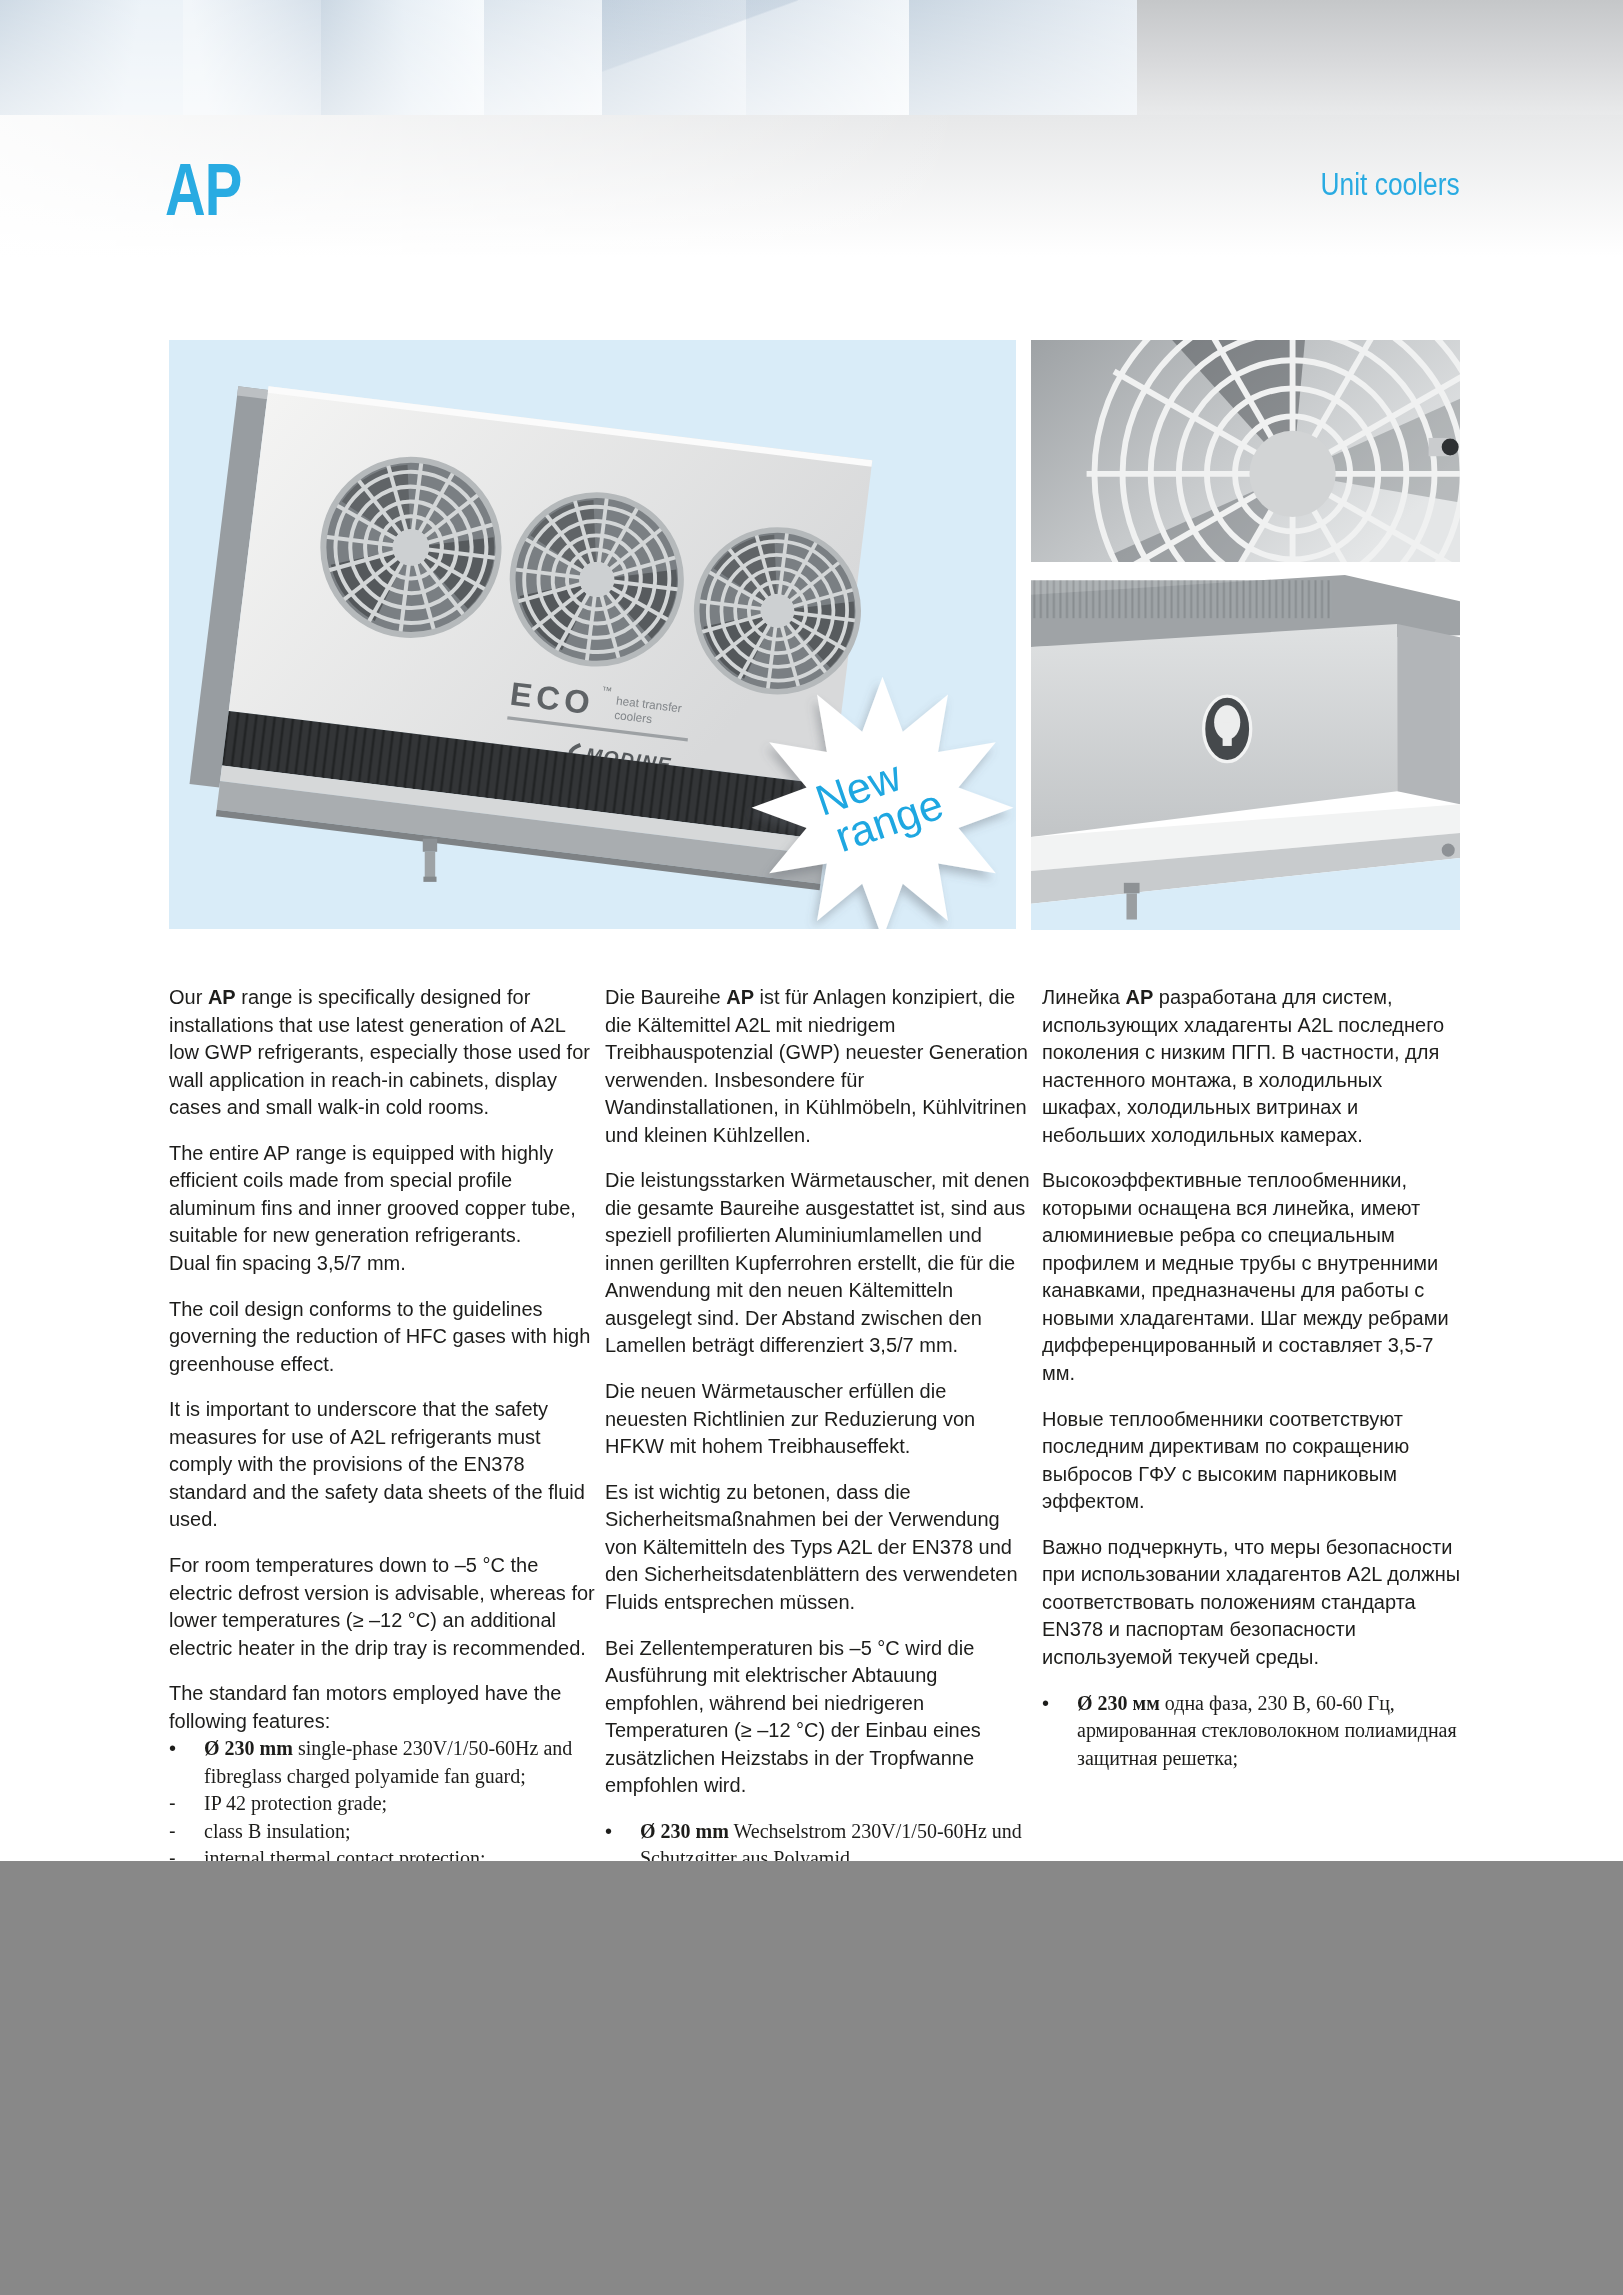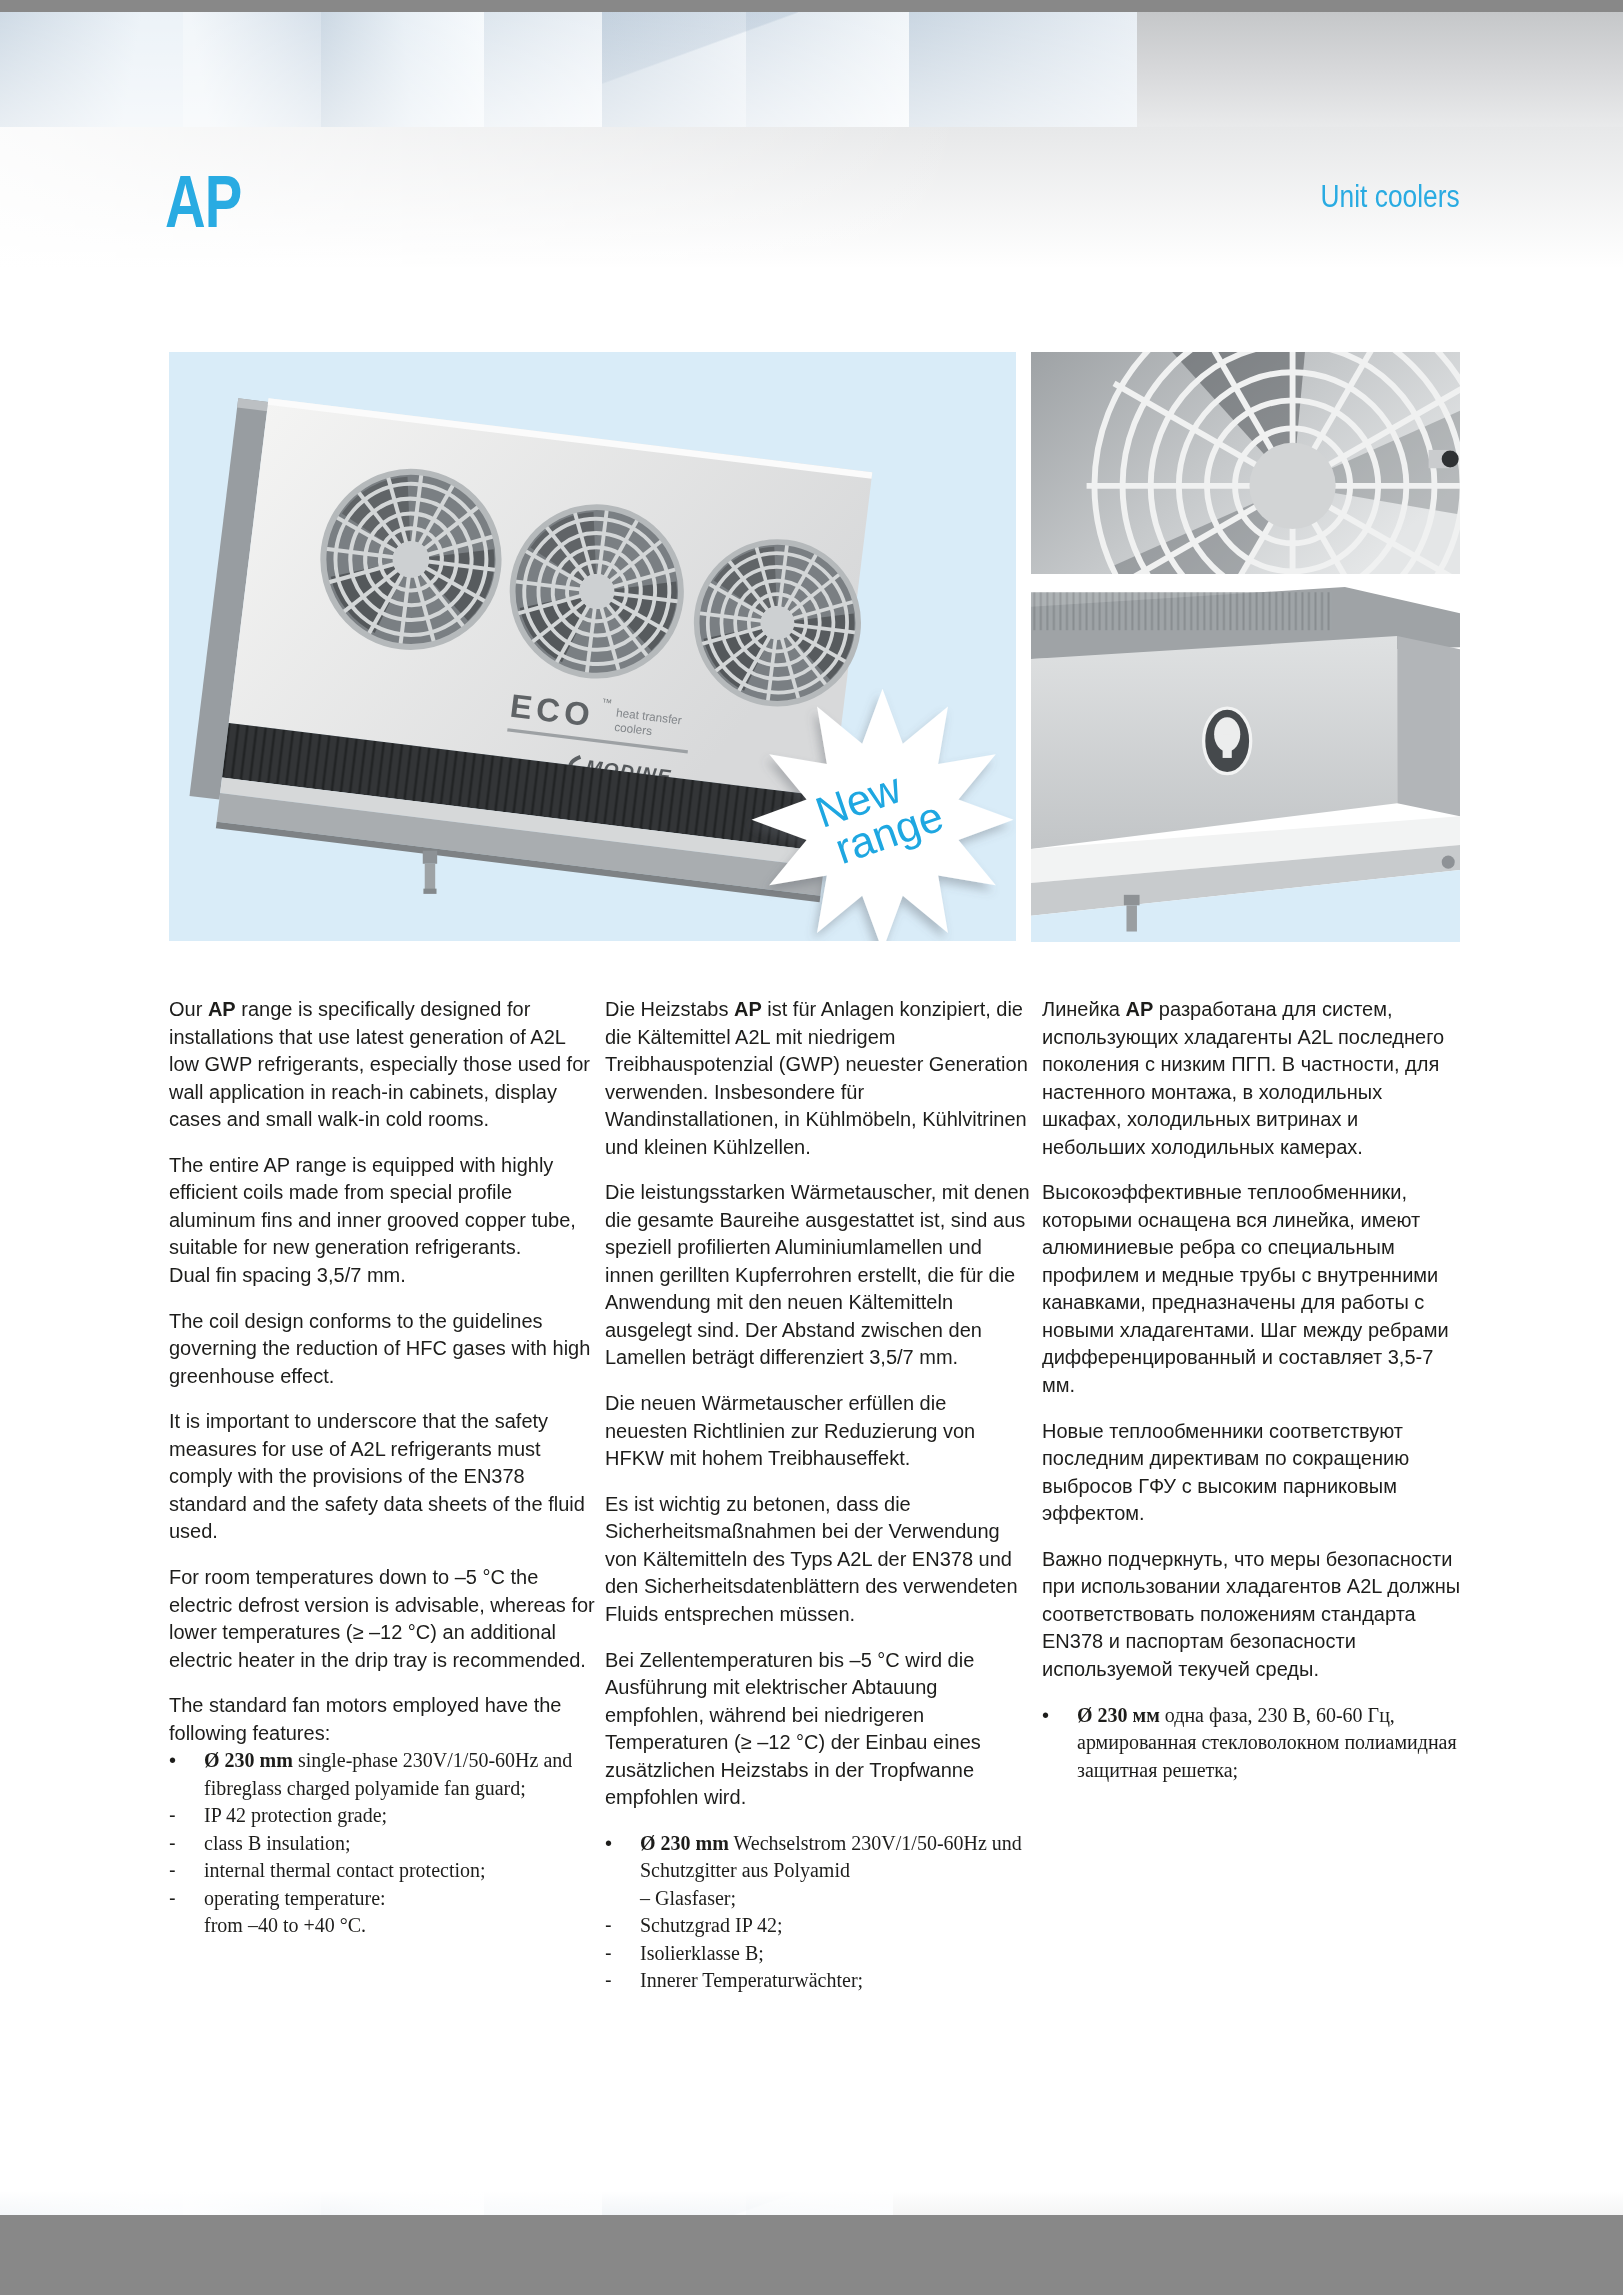--- a/index.html
+++ b/index.html
@@ -3,22 +3,22 @@
 <meta charset="utf-8">
 <style>
   :root{
     --accent:#29abe2;
     --photo-bg:#d9ecf8;
     --text:#1d1d1b;
   }
   *{margin:0;padding:0;box-sizing:border-box;}
   body{background:#888;font-family:"Liberation Sans",sans-serif;}
   .page{
-    position:relative;width:1623px;height:2203px;background:#ffffff;
-    overflow:hidden;margin:12px auto;color:var(--text);
+    position:relative;width:1623px;height:1861px;background:#ffffff;
+    overflow:hidden;margin:0 auto;color:var(--text);
   }
   
   .collage{
     position:absolute;overflow:hidden;
     background-color:#e9eef4;
     background-image:
       linear-gradient(160deg,rgba(140,165,190,.28) 38%,rgba(255,255,255,0) 39%),
       linear-gradient(100deg,#c9d6e2 0%,#eaf1f7 70%),
       linear-gradient(260deg,#d2dde8 0%,#f0f5f9 80%),
       linear-gradient(85deg,#bfcedc 0%,#e5edf4 55%,#f5f9fc 100%),
@@ -298,21 +298,21 @@
         <span class="btext"><span>internal thermal contact protection;</span></span>
       </div>
     <div class="bullet">
         <span class="marker">-</span>
         <span class="btext"><span>operating temperature:
 from –40 to +40 °C.</span></span>
       </div>
   </div>
 
   <div class="col col-de">
-    <p class="para"><span>Die Heizstabs </span><b>AP</b><span> ist für Anlagen konzipiert, die die Kältemittel A2L mit niedrigem Treibhauspotenzial (GWP) neuester Generation verwenden. Insbesondere für Wandinstallationen, in Kühlmöbeln, Kühlvitrinen und kleinen Kühlzellen.</span></p>
+    <p class="para"><span>Die Baureihe </span><b>AP</b><span> ist für Anlagen konzipiert, die die Kältemittel A2L mit niedrigem Treibhauspotenzial (GWP) neuester Generation verwenden. Insbesondere für Wandinstallationen, in Kühlmöbeln, Kühlvitrinen und kleinen Kühlzellen.</span></p>
     <p class="para"><span>Die leistungsstarken Wärmetauscher, mit denen die gesamte Baureihe ausgestattet ist, sind aus speziell profilierten Aluminiumlamellen und innen gerillten Kupferrohren erstellt, die für die Anwendung mit den neuen Kältemitteln ausgelegt sind. Der Abstand zwischen den Lamellen beträgt differenziert 3,5/7 mm.</span></p>
     <p class="para"><span>Die neuen Wärmetauscher erfüllen die neuesten Richtlinien zur Reduzierung von HFKW mit hohem Treibhauseffekt.</span></p>
     <p class="para"><span>Es ist wichtig zu betonen, dass die Sicherheitsmaßnahmen bei der Verwendung von Kältemitteln des Typs A2L der EN378 und den Sicherheitsdatenblättern des verwendeten Fluids entsprechen müssen.</span></p>
     <p class="para"><span>Bei Zellentemperaturen bis –5 °C wird die Ausführung mit elektrischer Abtauung empfohlen, während bei niedrigeren Temperaturen (≥ –12 °C) der Einbau eines zusätzlichen Heizstabs in der Tropfwanne empfohlen wird.</span></p>
     <div class="bullet">
         <span class="marker">•</span>
         <span class="btext"><b>Ø 230 mm</b><span> Wechselstrom 230V/1/50-60Hz und Schutzgitter aus Polyamid
 – Glasfaser;</span></span>
       </div>
     <div class="bullet">

